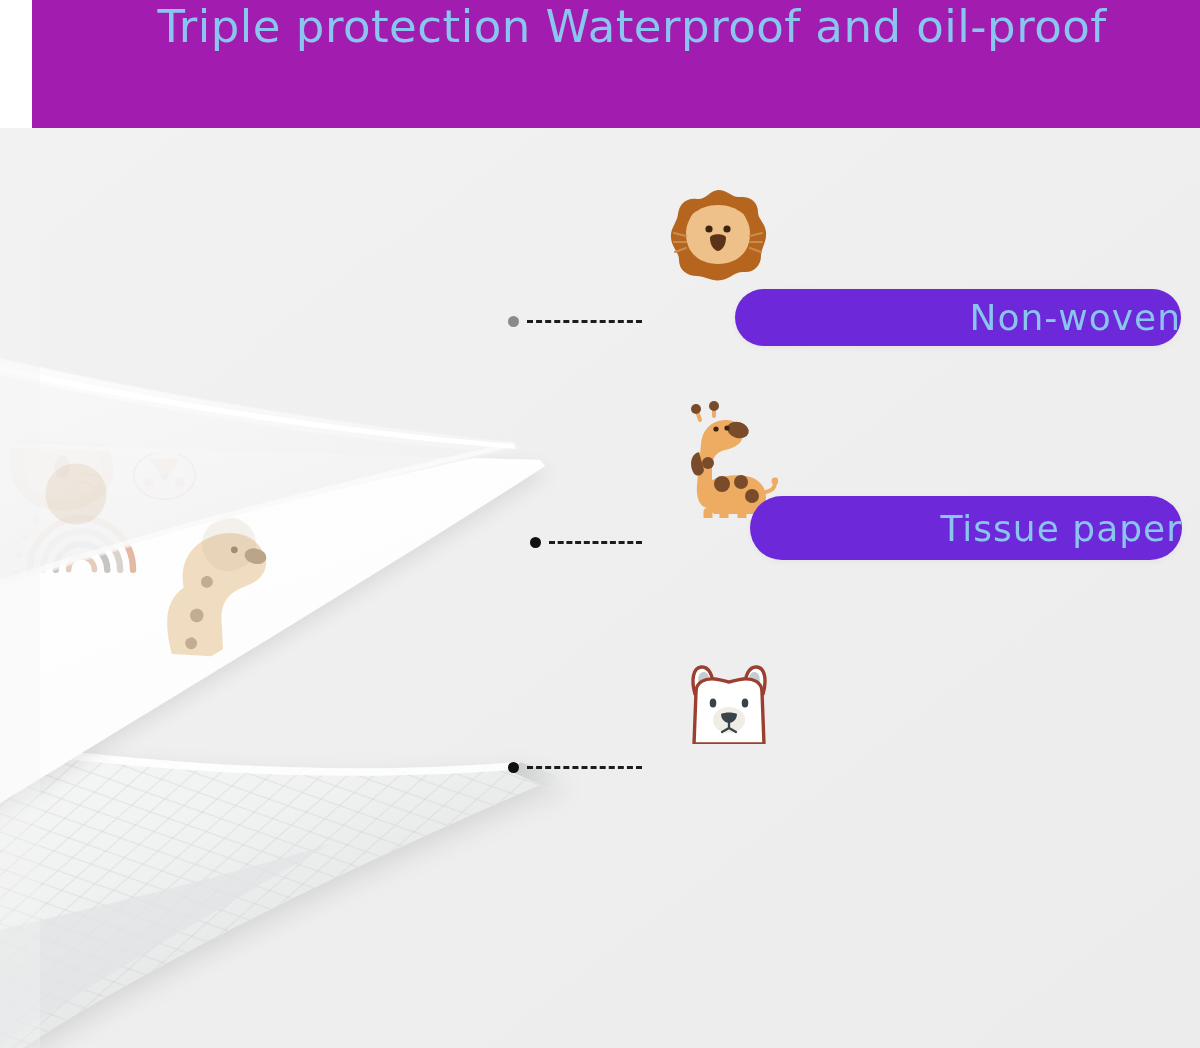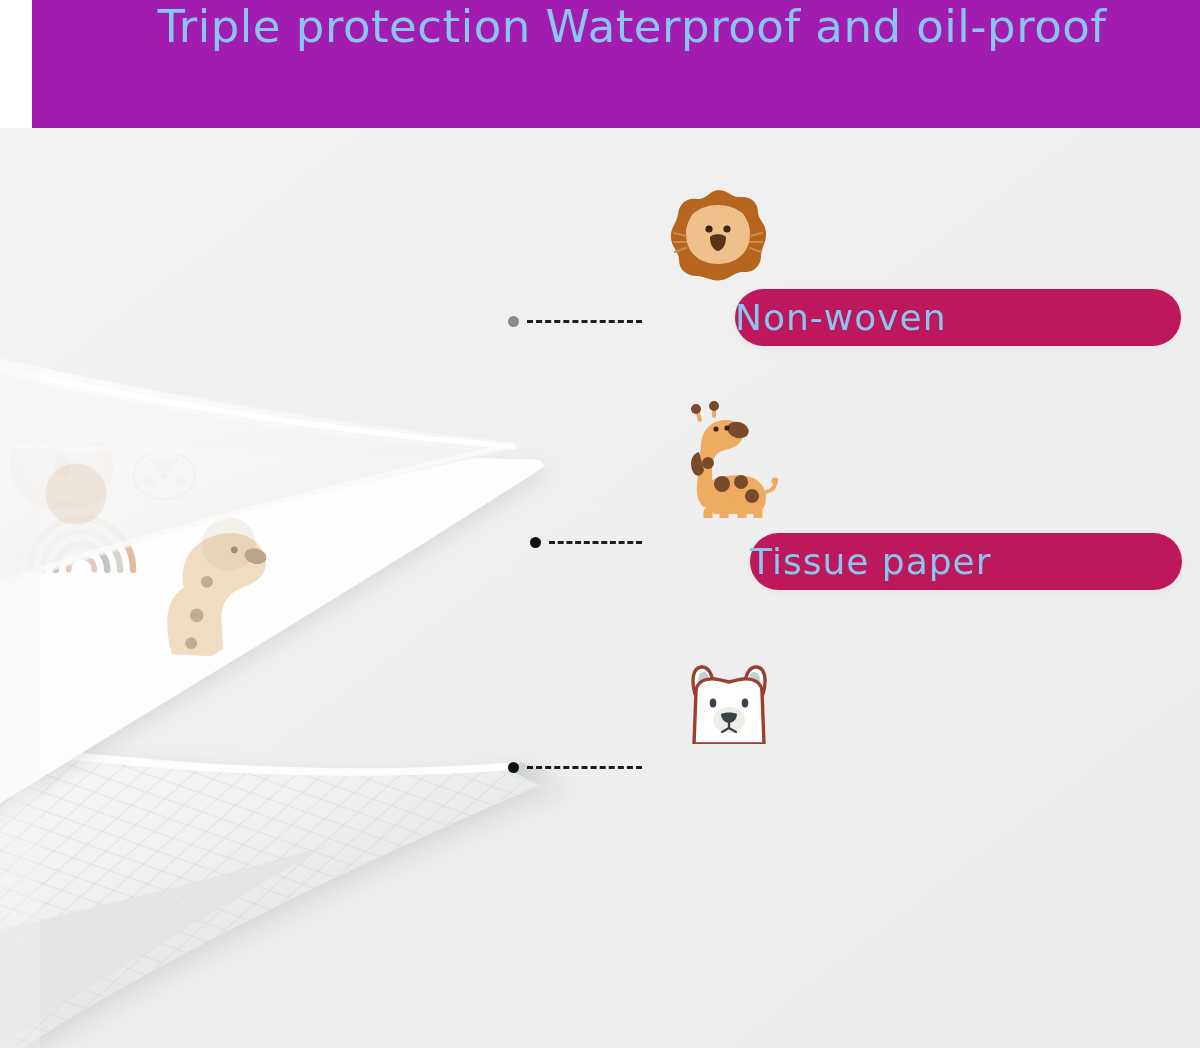--- a/index.html
+++ b/index.html
@@ -49,26 +49,26 @@
   
   #stage {
     position: absolute;
     left: 0; top: 0;
     width: 1200px;
     height: 920px;
   }
   #stage svg { display: block; }
   .pill {
     position: absolute;
-    background: #be185d;
+    background: #6d28d9;
     border-radius: 999px;
     box-shadow: 0 2px 7px rgba(0,0,0,0.045);
     display: flex;
     align-items: center;
-    justify-content: flex-start;
+    justify-content: flex-end;
   }
   .pill-label {
     color: #8ac5ef;
     font-size: 36px;
     font-weight: 400;
     letter-spacing: 1px;
     white-space: nowrap;
     font-family: "DejaVu Sans", sans-serif;
   }
 
@@ -87,21 +87,21 @@
     flex: 1 1 auto;
     height: 0;
     margin-left: 8px;
     border-top: 3px dashed #1c1c1c;
   }
 
   .animal-icon { position: absolute; }
 
   
   #pill-1 { left: 735px; top: 161px; width: 446px; height: 57px; }
-  #pill-2 { left: 750px; top: 405px; width: 432px; height: 57px; }
+  #pill-2 { left: 750px; top: 368px; width: 432px; height: 64px; }
   #pill-3 { left: 655px; top: 611px; width: 527px; height: 57px; }
 
   
   #leader-1 { left: 508px; top: 186px; width: 134px; }
   #leader-2 { left: 530px; top: 407px; width: 112px; }
   #leader-3 { left: 508px; top: 632px; width: 134px; }
 
   
   #icon-lion    { left: 666px; top: 60px;  width: 104px; height: 100px; }
   #icon-giraffe { left: 678px; top: 272px; width: 100px; height: 118px; }

